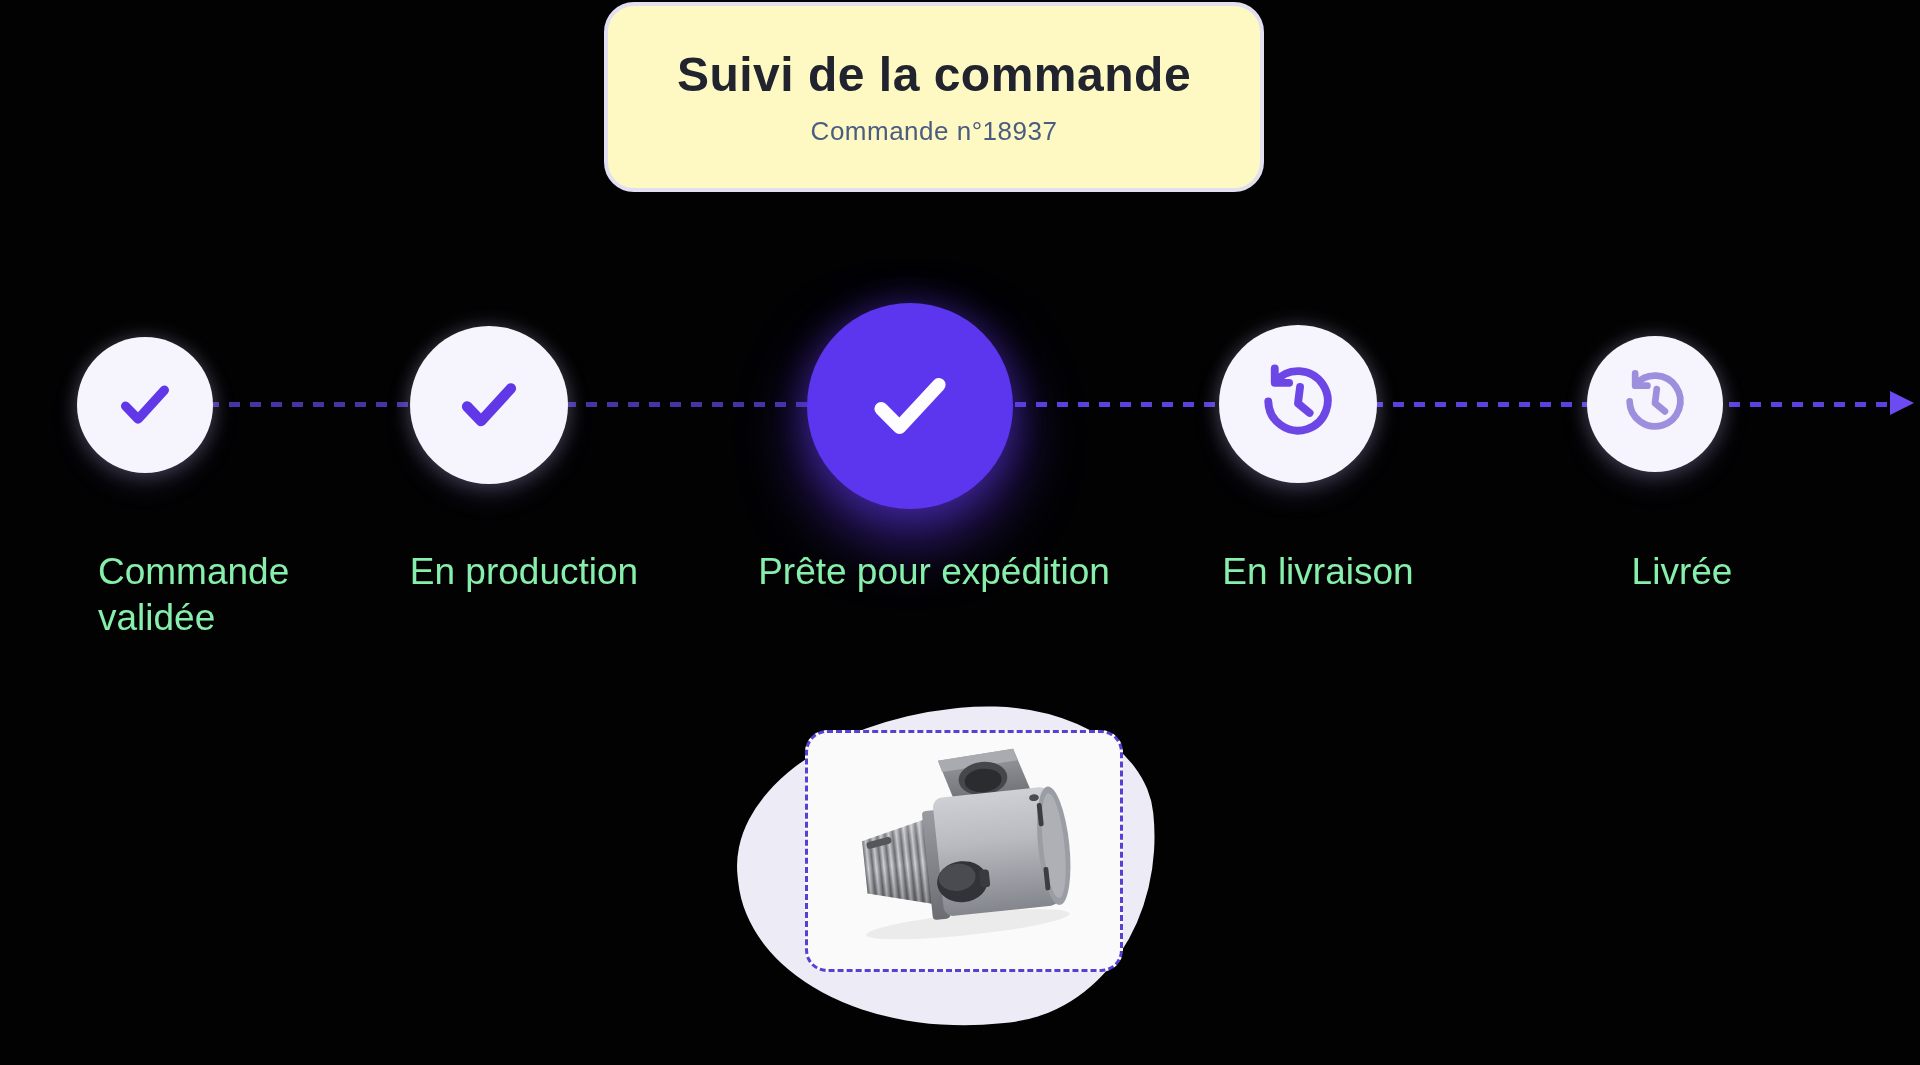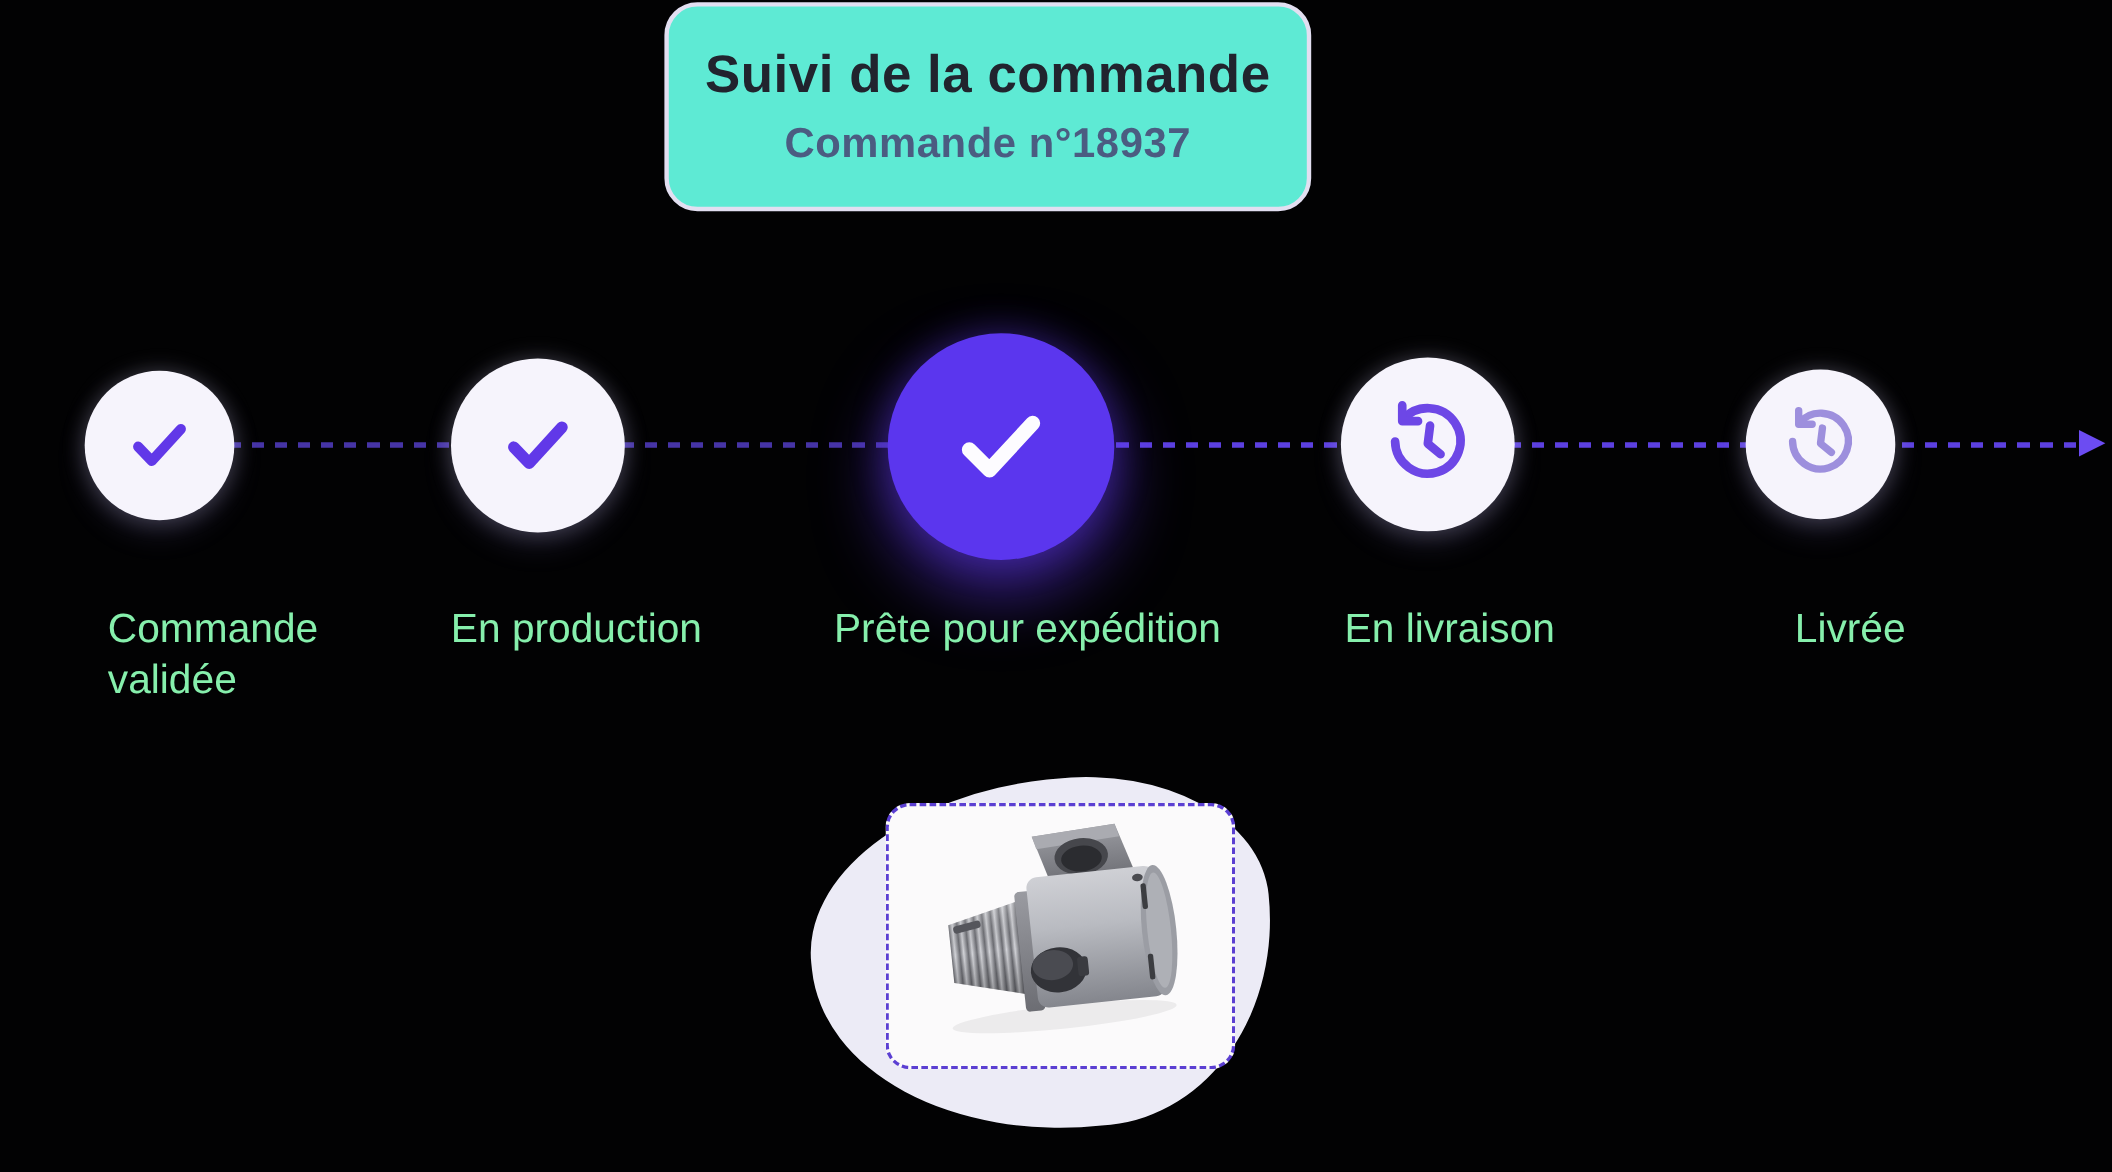--- a/index.html
+++ b/index.html
@@ -3,30 +3,30 @@
 <meta charset="utf-8">
 <style>
   html,body{margin:0;padding:0;background:#000;}
   .stage{
     position:relative;width:1920px;height:1065px;background:#020203;
     overflow:hidden;font-family:"Liberation Sans", sans-serif;
   }
 
   
   .title-card{
-    position:absolute;left:604px;top:2px;width:588px;height:190px;
+    position:absolute;left:604px;top:2px;width:660px;height:190px;
     border:4px solid #e2dff1;border-radius:30px;box-sizing:border-box;
     display:flex;flex-direction:column;align-items:center;justify-content:center;
-    gap:14px;background:#5eead4;
+    gap:14px;background:#fef9c3;
   }
   .title-card .title{
     font-size:48px;font-weight:700;color:#21242e;letter-spacing:.5px;
   }
   .title-card .subtitle{
-    font-size:38px;font-weight:700;color:#4b5c81;letter-spacing:.5px;
+    font-size:26px;font-weight:400;color:#4b5c81;letter-spacing:.5px;
   }
 
   
   .track{position:absolute;top:402px;height:5px;border-radius:3px;}
   .track.left{
     left:145px;width:765px;
     background:repeating-linear-gradient(90deg,#4634a6 0,#4634a6 11px,transparent 11px,transparent 21px);
   }
   .track.right{
     left:910px;width:984px;

